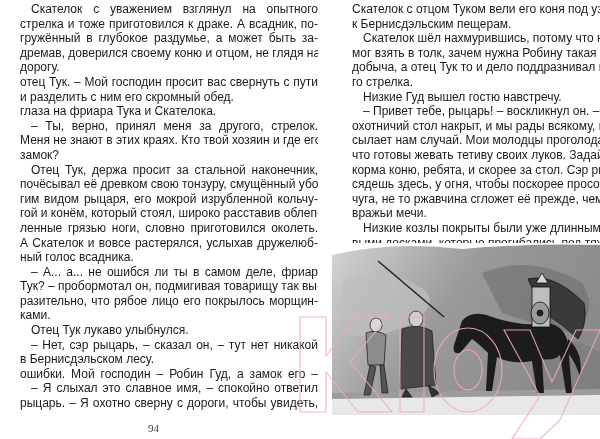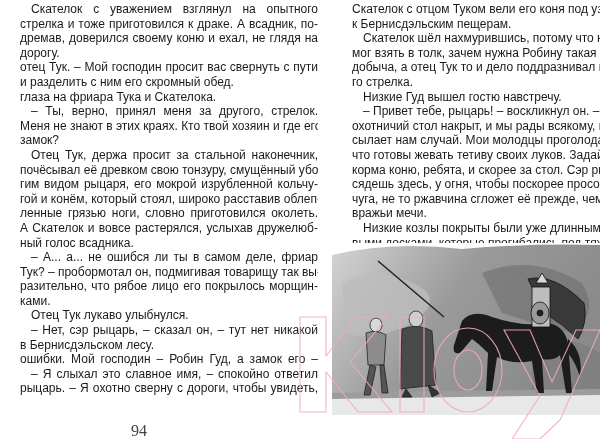--- a/index.html
+++ b/index.html
@@ -3,32 +3,33 @@
 <meta charset="utf-8">
 <style>
   html, body { margin: 0; padding: 0; background: #ffffff; }
   body { width: 600px; height: 439px; position: relative; overflow: hidden; font-family: "Liberation Sans", sans-serif; color: #1a1a1a; }
   .col { position: absolute; top: 2px; font-size: 12px; line-height: 14.6px; padding-left: 19px; }
   .col-left { left: 1px; width: 298px; }
   .col-right { left: 333px; width: 265px; }
   .line { white-space: nowrap; display: block; text-align: justify; text-align-last: justify; height: 14.6px; overflow: hidden; }
   .line.last { text-align-last: left; }
   .line.indent { padding-left: 11px; }
-  .page-num { position: absolute; left: 131px; top: 422px; font-family: "Liberation Serif", serif; font-size: 16px; color: #444; }
+  .page-num { position: absolute; left: 148px; top: 422px; font-family: "Liberation Serif", serif; font-size: 11px; color: #444; }
   .illustration { position: absolute; left: 332px; top: 243px; width: 268px; height: 172px; overflow: hidden; }
   .watermark { position: absolute; pointer-events: none; }
 </style>
 </head>
 <body>
 
 <div>
   <div class="col col-left" id="col-left">
       <span class="line indent">Скателок с уважением взглянул на опытного</span>
       <span class="line">стрелка и тоже приготовился к драке. А всадник, по-</span>
-      <span class="line">дремав, доверился своему коню и ехал, не глядя на</span>
+      <span class="line">гружённый в глубокое раздумье, а может быть за-</span>
+      <span class="line">дремав, доверился своему коню и отцом, не глядя на</span>
       <span class="line last">дорогу.</span>
       <span class="line">отец Тук. – Мой господин просит вас свернуть с пути</span>
       <span class="line last">и разделить с ним его скромный обед.</span>
       <span class="line last">глаза на фриара Тука и Скателока.</span>
       <span class="line indent">– Ты, верно, принял меня за другого, стрелок.</span>
       <span class="line">Меня не знают в этих краях. Кто твой хозяин и где его</span>
       <span class="line last">замок?</span>
       <span class="line indent">Отец Тук, держа просит за стальной наконечник,</span>
       <span class="line">почёсывал её древком свою тонзуру, смущённый убо-</span>
       <span class="line">гим видом рыцаря, его мокрой изрубленной кольчу-</span>

